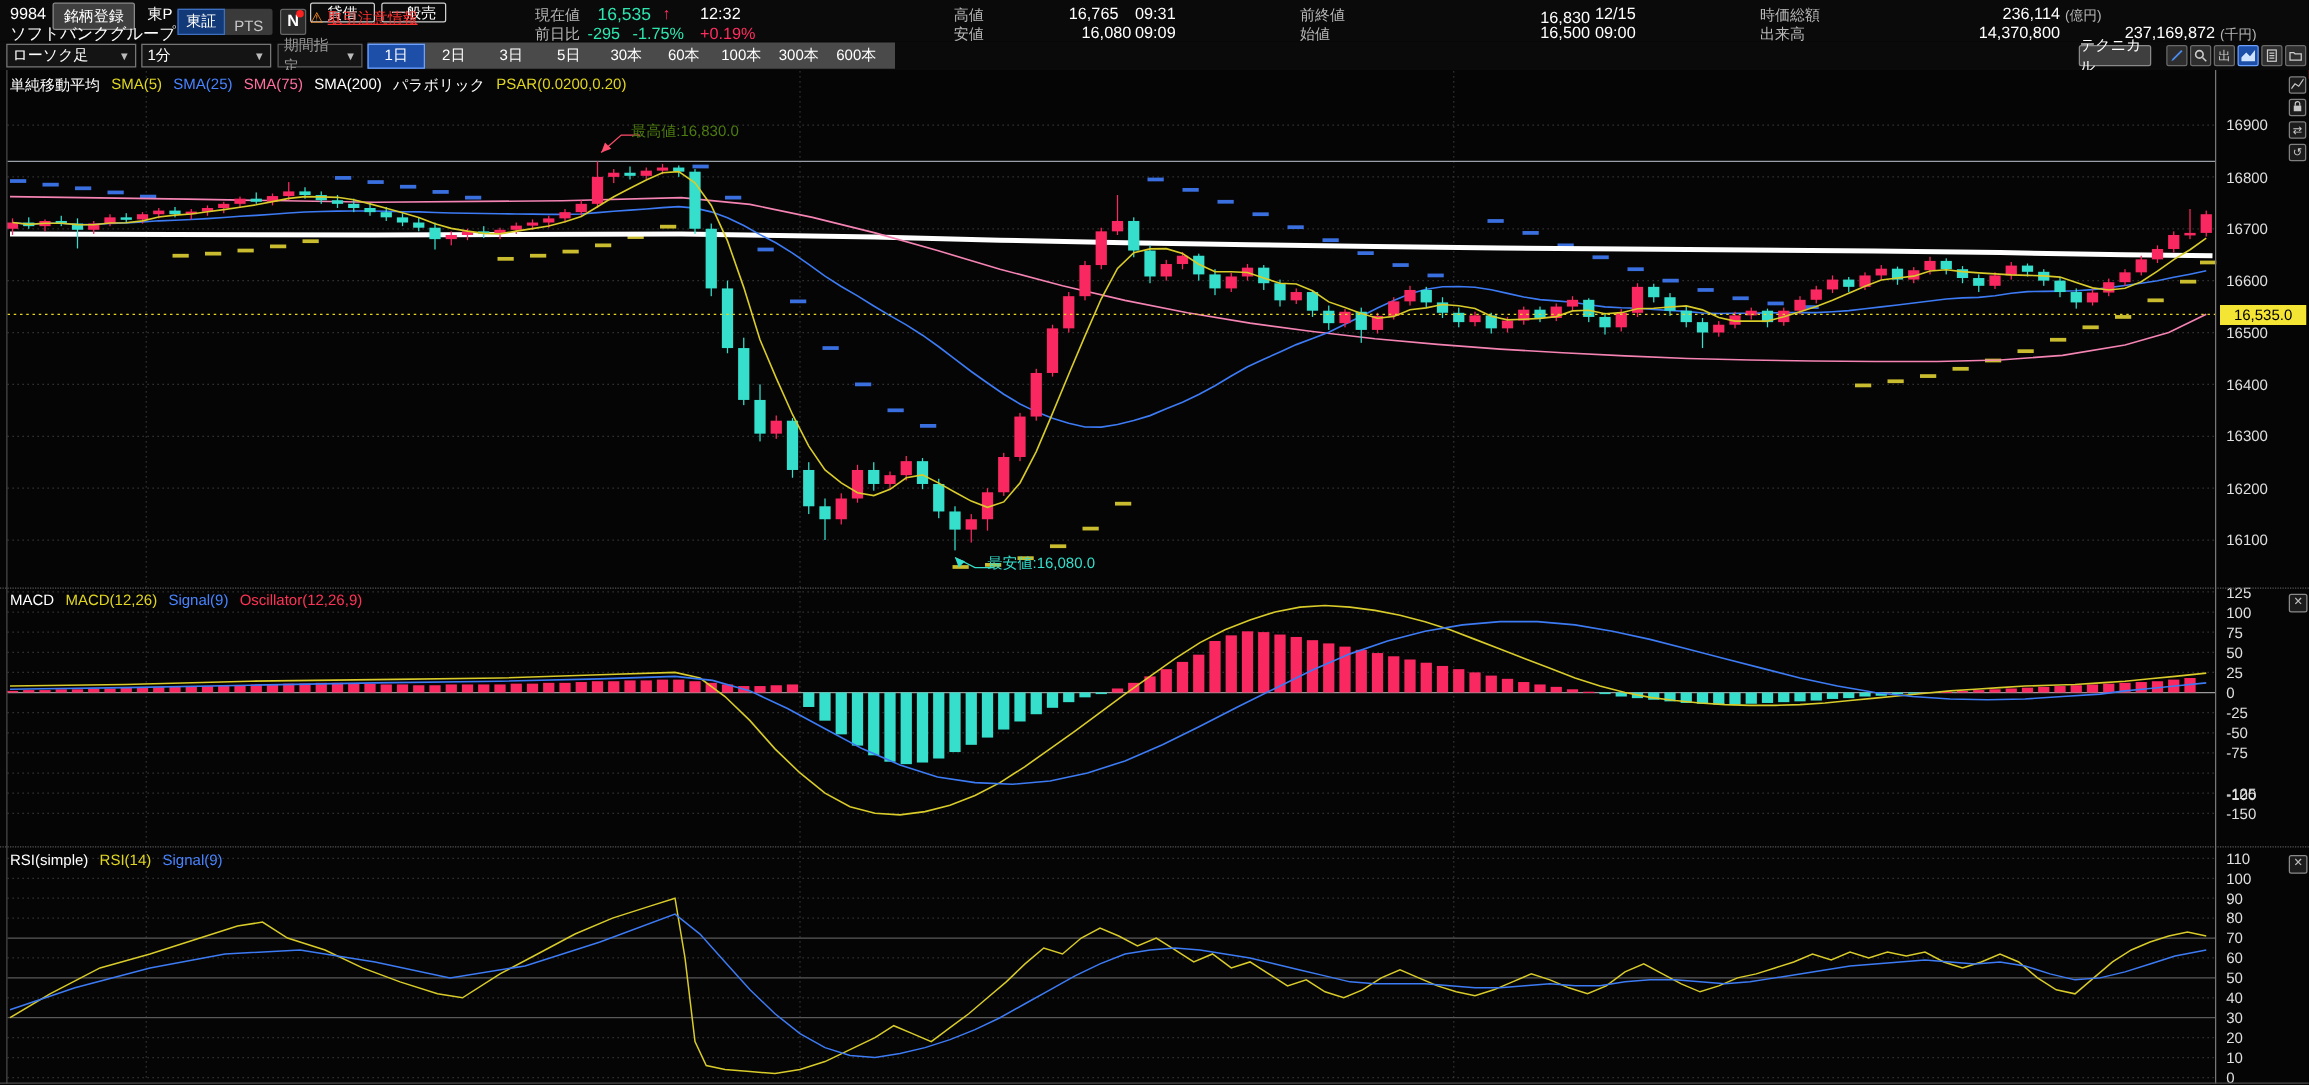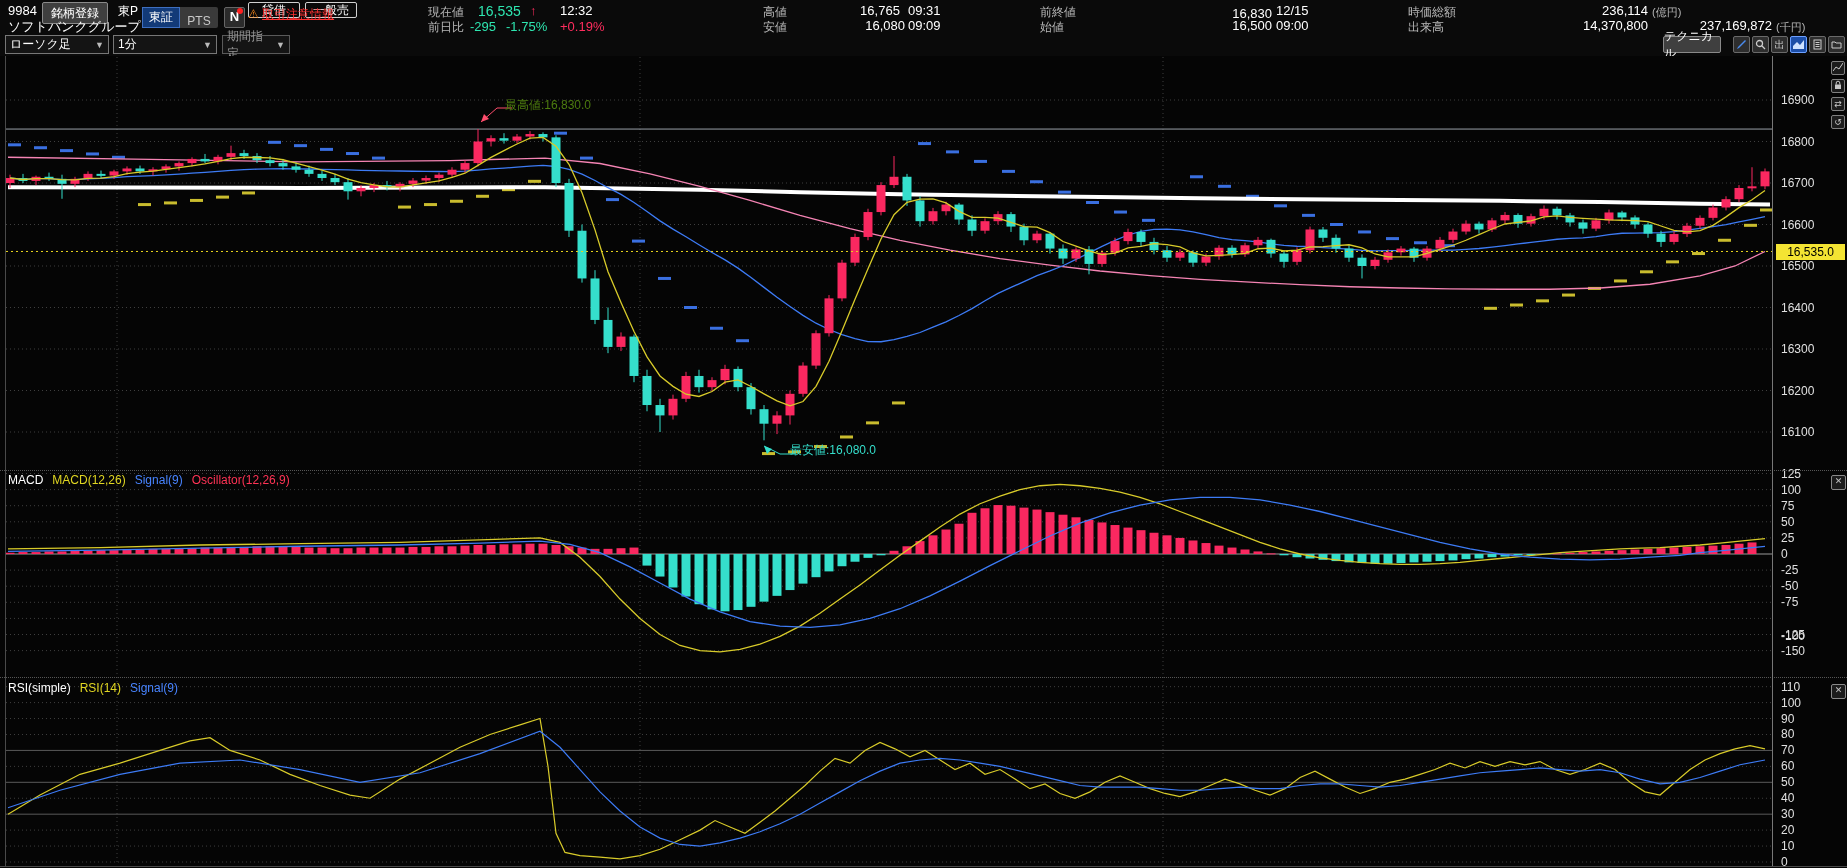--- a/index.html
+++ b/index.html
@@ -57,21 +57,21 @@
   <span class="abs lbl" style="left:428px;top:4px;">現在値</span>
   <span class="abs teal" style="left:478px;top:3px;font-size:14px;">16,535</span>
   <span class="abs red" style="left:530px;top:3px;font-size:13px;">↑</span>
   <span class="abs val" style="left:560px;top:3px;">12:32</span>
   <span class="abs lbl" style="left:428px;top:19px;">前日比</span>
   <span class="abs teal" style="left:470px;top:19px;font-size:13px;">-295</span>
   <span class="abs teal" style="left:506px;top:19px;font-size:13px;">-1.75%</span>
   <span class="abs red" style="left:560px;top:19px;font-size:13px;">+0.19%</span>
 
   <span class="abs lbl" style="left:763px;top:4px;">高値</span>
-  <span class="abs val" style="left:855px;top:3px;width:50px;text-align:center;">16,765</span>
+  <span class="abs val" style="left:855px;top:3px;width:50px;text-align:left;">16,765</span>
   <span class="abs val" style="left:908px;top:3px;">09:31</span>
   <span class="abs lbl" style="left:763px;top:19px;">安値</span>
   <span class="abs val" style="left:855px;top:18px;width:50px;text-align:right;">16,080</span>
   <span class="abs val" style="left:908px;top:18px;">09:09</span>
 
   <span class="abs lbl" style="left:1040px;top:4px;">前終値</span>
   <span class="abs val" style="left:1222px;top:6px;width:50px;text-align:right;">16,830</span>
   <span class="abs val" style="left:1276px;top:3px;">12/15</span>
   <span class="abs lbl" style="left:1040px;top:19px;">始値</span>
   <span class="abs val" style="left:1222px;top:18px;width:50px;text-align:right;">16,500</span>
@@ -92,20 +92,31 @@
       <span class="car">▼</span>
   </div>
   <div class="abs drop" style="left:113px;top:2px;width:104px;height:19px;">
     <span>1分</span>
       <span class="car">▼</span>
   </div>
   <div class="abs drop" style="left:222px;top:2px;width:68px;height:19px;color:#999;border-color:#5a5a5a;">
     <span>期間指定</span>
       <span class="car">▼</span>
   </div>
+  <div class="abs pstrip" style="left:294px;top:1px;width:422px;height:21px;" id="period-strip">
+      <div class="pbtn sel">1日</div>
+      <div class="pbtn">2日</div>
+      <div class="pbtn">3日</div>
+      <div class="pbtn">5日</div>
+      <div class="pbtn">30本</div>
+      <div class="pbtn">60本</div>
+      <div class="pbtn">100本</div>
+      <div class="pbtn">300本</div>
+      <div class="pbtn">600本</div>
+    </div>
   <div class="abs graybtn" style="left:1663px;top:3px;width:58px;height:17px;">テクニカル</div>
   <div class="abs iconbox" style="left:1733px;top:3px;">
     <svg width="11" height="11" viewBox="0 0 11 11">
         <path d="M1 10 L3 9 L10 2 L9 1 L2 8 Z" fill="#4a8cf0"></path>
       </svg>
   </div>
   <div class="abs iconbox" style="left:1752px;top:3px;">
     <svg width="11" height="11" viewBox="0 0 11 11">
         <circle cx="4.5" cy="4.5" r="3" fill="none" stroke="#ccc" stroke-width="1.3"></circle>
         <line x1="7" y1="7" x2="10" y2="10" stroke="#ccc" stroke-width="1.3"></line>
@@ -651,20 +662,29 @@
       <rect x="1708.5" y="545.628" width="9" height="8.371999999999957" fill="#fa2860"></rect>
       <rect x="1721.5" y="544.984" width="9" height="9.015999999999963" fill="#fa2860"></rect>
       <rect x="1734.5" y="543.696" width="9" height="10.303999999999974" fill="#fa2860"></rect>
       <rect x="1747.5" y="542.408" width="9" height="11.591999999999985" fill="#fa2860"></rect>
       <polyline points="8,548.848 100,547.56 200,544.984 300,543.696 400,542.408 480,539.832 540,537.9 560,542.408 580,557.22 600,576.54 620,599.08 640,618.4 660,634.5 680,645.448 700,650.6 720,651.888 740,649.312 760,644.16 780,636.432 800,626.128 820,613.248 840,599.08 860,584.912 880,570.1 900,555.288 920,541.12 940,526.952 960,514.072 980,503.76800000000003 1000,496.04 1020,489.6 1040,485.736 1060,484.448 1080,485.736 1100,488.312 1120,492.176 1140,497.328 1160,503.76800000000003 1180,511.496 1200,519.224 1220,526.952 1240,534.68 1260,542.408 1280,548.848 1300,554 1320,557.864 1340,560.44 1360,562.372 1380,563.66 1400,564.304 1420,564.304 1440,563.66 1460,562.372 1480,560.44 1500,558.508 1520,556.576 1540,554.644 1560,552.712 1580,551.424 1600,550.136 1620,548.848 1640,548.204 1660,547.56 1680,546.272 1700,544.984 1720,543.052 1740,541.12 1765,538.544" fill="none" stroke="#d8cb2a" stroke-width="1.3"></polyline>
       <polyline points="8,551.424 100,550.136 200,548.204 300,546.272 400,544.984 480,543.052 540,541.12 570,544.34 600,552.712 630,566.88 660,582.98 690,599.08 720,611.96 750,621.62 780,626.128 810,627.4159999999999 840,624.84 870,618.4 900,608.74 930,595.86 960,581.048 990,565.592 1020,550.78 1050,535.968 1080,523.088 1110,512.784 1140,505.056 1170,499.904 1200,497.328 1230,497.328 1260,499.904 1290,505.056 1320,511.496 1350,519.224 1380,526.952 1410,534.68 1440,542.408 1470,548.848 1500,554 1530,557.22 1560,559.152 1590,559.796 1620,559.152 1650,557.22 1680,555.288 1700,552.712 1720,550.78 1740,548.848 1765,546.272" fill="none" stroke="#3d7bf5" stroke-width="1.3"></polyline>
       <polyline points="8,814.18 40,795.052 80,774.33 120,763.172 160,750.42 190,740.856 210,737.668 230,750.42 260,759.984 290,774.33 320,785.488 350,795.052 370,798.24 400,779.112 430,763.172 460,747.232 490,734.48 520,724.9159999999999 540,718.54 548,766.36 556,833.308 565,852.436 580,855.624 600,857.218 620,858.812 640,855.624 660,849.248 680,839.684 700,830.12 715,820.556 730,826.932 745,833.308 760,822.15 775,810.992 790,798.24 805,785.488 820,771.142 835,758.39 850,763.172 865,750.42 880,742.45 895,748.826 910,756.796 925,750.42 940,759.984 955,769.548 970,763.172 985,774.33 1000,769.548 1015,779.112 1030,788.676 1045,783.894 1060,793.458 1075,798.24 1090,791.864 1105,782.3 1120,775.924 1135,782.3 1150,788.676 1165,793.458 1180,796.646 1195,791.864 1210,785.488 1225,779.112 1240,783.894 1255,790.27 1270,795.052 1285,788.676 1300,777.518 1315,771.142 1330,779.112 1345,787.082 1360,793.458 1375,788.676 1390,782.3 1405,779.112 1420,774.33 1435,769.548 1450,763.172 1465,767.954 1480,761.578 1495,766.36 1510,761.578 1525,764.766 1540,761.578 1555,769.548 1570,774.33 1585,769.548 1600,763.172 1615,769.548 1630,782.3 1645,791.864 1660,795.052 1675,782.3 1690,769.548 1705,759.984 1720,753.608 1735,748.826 1750,745.638 1765,748.826" fill="none" stroke="#d8cb2a" stroke-width="1.2"></polyline>
       <polyline points="8,807.804 60,790.27 120,774.33 180,763.172 240,759.984 300,769.548 360,782.3 420,772.736 480,753.608 540,731.292 560,747.232 580,769.548 600,791.864 620,810.992 640,826.932 660,838.09 680,844.466 700,846.06 720,842.872 740,838.09 760,831.7139999999999 780,823.744 800,814.18 820,803.022 840,791.864 860,780.706 880,771.142 900,763.172 920,759.984 940,758.39 960,759.984 980,763.172 1000,766.36 1020,771.142 1040,775.924 1060,780.706 1080,785.488 1100,787.082 1120,787.082 1140,787.082 1160,788.676 1180,790.27 1200,790.27 1220,788.676 1240,787.082 1260,788.676 1280,788.676 1300,785.488 1320,783.894 1340,783.894 1360,785.488 1380,787.082 1400,785.488 1420,782.3 1440,779.112 1460,775.924 1480,772.736 1500,771.142 1520,769.548 1540,767.954 1560,769.548 1580,771.142 1600,769.548 1620,772.736 1640,779.112 1660,783.894 1680,782.3 1700,777.518 1720,771.142 1740,764.766 1765,759.984" fill="none" stroke="#3d7bf5" stroke-width="1.2"></polyline>
     </svg>
 
+  <div class="legend" style="left:8px;top:4px;">
+    <span class="lg-w">単純移動平均</span>
+    <span class="lg-y">SMA(5)</span>
+    <span class="lg-b">SMA(25)</span>
+    <span class="lg-p">SMA(75)</span>
+    <span class="lg-w">SMA(200)</span>
+    <span class="lg-w">パラボリック</span>
+    <span class="lg-y">PSAR(0.0200,0.20)</span>
+  </div>
   <div class="legend" style="left:8px;top:417px;">
     <span class="lg-w">MACD</span>
     <span class="lg-y">MACD(12,26)</span>
     <span class="lg-b">Signal(9)</span>
     <span class="lg-r">Oscillator(12,26,9)</span>
   </div>
   <div class="legend" style="left:8px;top:625px;">
     <span class="lg-w">RSI(simple)</span>
     <span class="lg-y">RSI(14)</span>
     <span class="lg-b">Signal(9)</span>

